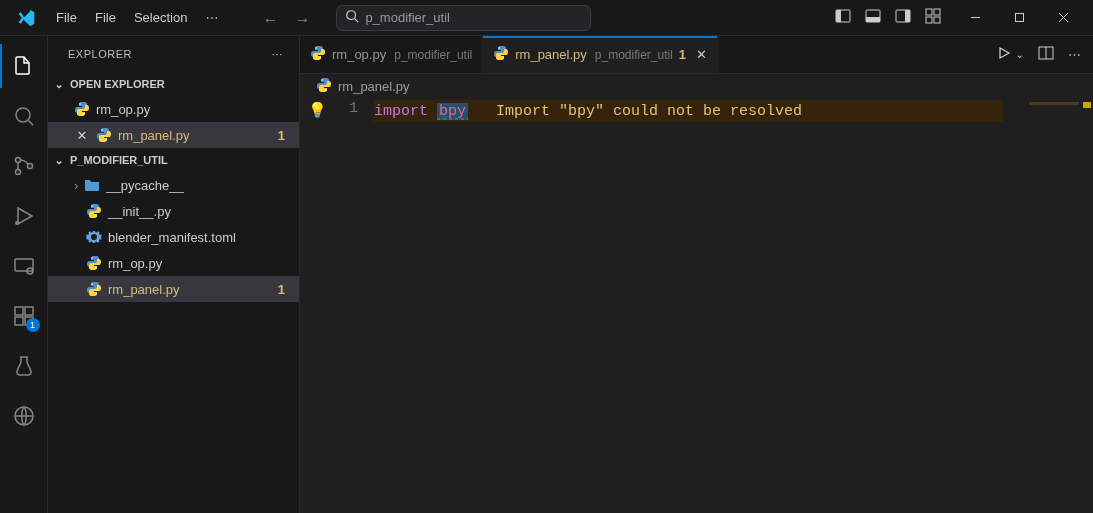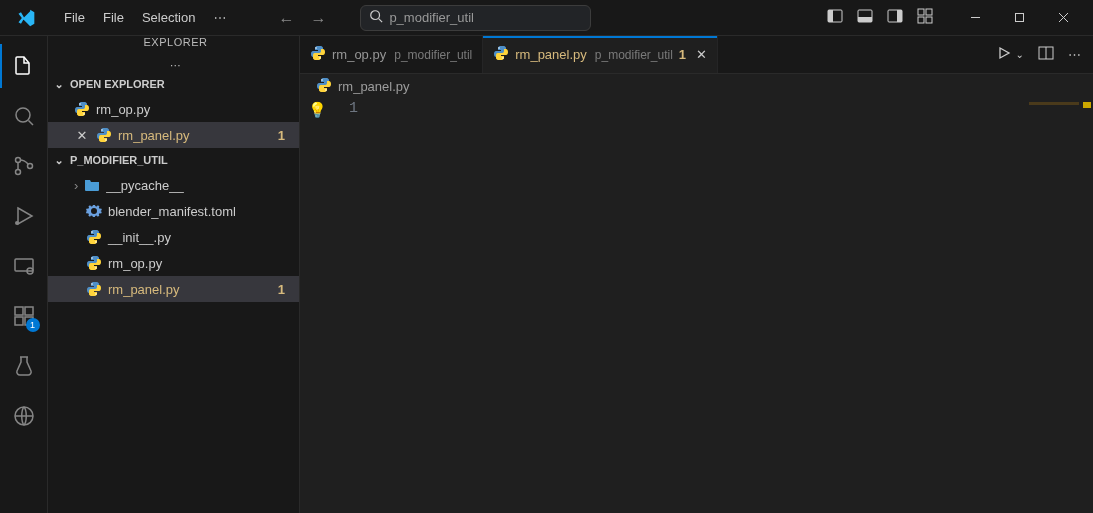--- a/index.html
+++ b/index.html
@@ -1,19 +1,19 @@
 <!DOCTYPE html>
 <html><head>
 <meta charset="utf-8">
 <style>
   * { box-sizing: border-box; margin: 0; padding: 0; }
   html, body { width: 1093px; height: 513px; overflow: hidden; font-family: -apple-system, "Segoe UI", sans-serif; background: #1e1e1e; color: #ccc; font-size: 13px; user-select: none; }
   
   
-  .titlebar { height: 36px; background: #181818; display: flex; align-items: center; padding: 0 8px; gap: 12px; border-bottom: 1px solid #2a2a2a; }
+  .titlebar { height: 36px; background: #181818; display: flex; align-items: center; padding: 0 8px; gap: 4px; border-bottom: 1px solid #2a2a2a; }
   .titlebar .logo { width: 20px; height: 20px; margin: 0 8px; }
   .titlebar .menu { display: flex; gap: 2px; align-items: center; }
   .titlebar .menu-item { padding: 4px 8px; color: #ccc; border-radius: 4px; cursor: default; }
   .titlebar .dots { padding: 4px 8px; color: #ccc; }
   .titlebar .nav { display: flex; gap: 12px; margin-left: 30px; }
   .titlebar .nav-arrow { color: #888; font-size: 16px; padding: 2px; }
   .titlebar .search { flex: 1; max-width: 430px; height: 26px; background: #222427; border: 1px solid #3c3c3c; border-radius: 6px; display: flex; align-items: center; padding: 0 8px; gap: 6px; color: #999; margin-left: 20px; }
   .titlebar .search .mag { color: #ccc; }
   .titlebar .spacer { flex: 1; }
   .titlebar .layout-icons { display: flex; gap: 14px; margin-right: 8px; color: #ccc; }
@@ -26,21 +26,21 @@
   
   
   .activitybar { width: 48px; background: #181818; display: flex; flex-direction: column; align-items: center; padding-top: 8px; gap: 6px; border-right: 1px solid #2a2a2a;}
   .activitybar .act { width: 48px; height: 44px; display:flex; align-items:center; justify-content:center; color: #858585; position:relative; }
   .activitybar .act.active { color: #fff; }
   .activitybar .act.active::before { content:""; position:absolute; left:0; top:0; bottom:0; width:2px; background:#0078d4; }
   .activitybar .act .badge { position:absolute; bottom:6px; right:8px; background:#0078d4; color:#fff; border-radius:8px; font-size:9px; min-width:14px; height:14px; display:flex; align-items:center; justify-content:center; padding:0 3px;}
   
   
   .sidebar { width: 252px; background: #181818; border-right:1px solid #2a2a2a; display:flex; flex-direction:column; }
-  .sidebar .sb-title { height: 36px; display:flex; align-items:center; justify-content:space-between; padding: 0 16px 0 20px; color:#bbb; font-size:11px; letter-spacing:0.5px;flex-direction:column;}
+  .sidebar .sb-title { height: 36px; display:flex; align-items:center; justify-content:space-between; padding: 0 16px 0 20px; color:#bbb; font-size:11px; letter-spacing:0.5px;}
   .sidebar .section-head { height:24px; display:flex; align-items:center; gap:4px; padding-left:4px; font-size:11px; font-weight:700; color:#ccc; cursor:default;}
   .sidebar .section-head .chev { width:14px; display:inline-flex; justify-content:center;}
   .sidebar .tree { }
   .sidebar .row { height:26px; display:flex; align-items:center; gap:6px; padding-left: 18px; padding-right:10px; color:#ccc; position:relative;}
   .sidebar .row.indent1 { padding-left: 26px; }
   .sidebar .row.indent2 { padding-left: 38px; }
   .sidebar .row .icon { width:16px; height:16px; display:inline-flex; align-items:center; justify-content:center;}
   .sidebar .row.active { background: #37373d; }
   .sidebar .row .close { width:16px; color:#ccc; text-align:center;}
   .sidebar .row .mod { margin-left:auto; color:#d7ba7d; font-weight:600; padding-right:4px;}
@@ -244,36 +244,36 @@
         <span class="chev" style="color:#888;">›</span>
         <span class="icon">
             <svg width="16" height="16" viewBox="0 0 16 16">
               <path fill="#4a9cd6" d="M1 3h5l1 2h8v8a1 1 0 0 1-1 1H2a1 1 0 0 1-1-1V3z"></path>
             </svg>
           </span>
         <span>__pycache__</span>
       </div>
       <div class="row indent2">
         <span class="icon">
+            <svg class="pyicon" viewBox="0 0 16 16">
+              <path fill="#4f8fc7" d="M8 1c-3 0-3 2-3 2v2h3v1H3s-2 0-2 3 2 3 2 3h2v-2s0-2 2-2h4s2 0 2-2V3s0-2-3-2H8z"></path>
+              <circle cx="6" cy="3" r="0.8" fill="#fff"></circle>
+              <path fill="#ffd43b" d="M8 15c3 0 3-2 3-2v-2H8v-1h5s2 0 2-3-2-3-2-3h-2v2s0 2-2 2H5s-2 0-2 2v3s0 2 3 2h2z"></path>
+              <circle cx="10" cy="13" r="0.8" fill="#fff"></circle>
+            </svg>
+          </span>
+        <span>__init__.py</span>
+      </div>
+      <div class="row indent2">
+        <span class="icon">
             <svg width="16" height="16" viewBox="0 0 16 16" fill="#6aa0df">
               <path d="M8 5a3 3 0 1 0 0 6 3 3 0 0 0 0-6zm6.5 3l1.3.9-.7 1.7-1.5-.3a5 5 0 0 1-.8 1l.5 1.5-1.6.9-1-1.2a5 5 0 0 1-1.3.2l-.6 1.4H6.9l-.6-1.4a5 5 0 0 1-1.3-.2l-1 1.2-1.6-.9.5-1.5a5 5 0 0 1-.8-1l-1.5.3-.7-1.7L1.2 8 0 7.1l.7-1.7 1.5.3a5 5 0 0 1 .8-1L2.5 3.2l1.6-.9 1 1.2a5 5 0 0 1 1.3-.2L7 1.9h1.9l.6 1.4a5 5 0 0 1 1.3.2l1-1.2 1.6.9-.5 1.5a5 5 0 0 1 .8 1l1.5-.3.7 1.7L14.5 8z"></path>
             </svg>
           </span>
         <span>blender_manifest.toml</span>
-      </div>
-      <div class="row indent2">
-        <span class="icon">
-            <svg class="pyicon" viewBox="0 0 16 16">
-              <path fill="#4f8fc7" d="M8 1c-3 0-3 2-3 2v2h3v1H3s-2 0-2 3 2 3 2 3h2v-2s0-2 2-2h4s2 0 2-2V3s0-2-3-2H8z"></path>
-              <circle cx="6" cy="3" r="0.8" fill="#fff"></circle>
-              <path fill="#ffd43b" d="M8 15c3 0 3-2 3-2v-2H8v-1h5s2 0 2-3-2-3-2-3h-2v2s0 2-2 2H5s-2 0-2 2v3s0 2 3 2h2z"></path>
-              <circle cx="10" cy="13" r="0.8" fill="#fff"></circle>
-            </svg>
-          </span>
-        <span>__init__.py</span>
       </div>
       <div class="row indent2">
         <span class="icon">
             <svg class="pyicon" viewBox="0 0 16 16">
               <path fill="#4f8fc7" d="M8 1c-3 0-3 2-3 2v2h3v1H3s-2 0-2 3 2 3 2 3h2v-2s0-2 2-2h4s2 0 2-2V3s0-2-3-2H8z"></path>
               <circle cx="6" cy="3" r="0.8" fill="#fff"></circle>
               <path fill="#ffd43b" d="M8 15c3 0 3-2 3-2v-2H8v-1h5s2 0 2-3-2-3-2-3h-2v2s0 2-2 2H5s-2 0-2 2v3s0 2 3 2h2z"></path>
               <circle cx="10" cy="13" r="0.8" fill="#fff"></circle>
             </svg>
           </span>
@@ -335,20 +335,26 @@
             <path fill="#4f8fc7" d="M8 1c-3 0-3 2-3 2v2h3v1H3s-2 0-2 3 2 3 2 3h2v-2s0-2 2-2h4s2 0 2-2V3s0-2-3-2H8z"></path>
             <circle cx="6" cy="3" r="0.8" fill="#fff"></circle>
             <path fill="#ffd43b" d="M8 15c3 0 3-2 3-2v-2H8v-1h5s2 0 2-3-2-3-2-3h-2v2s0 2-2 2H5s-2 0-2 2v3s0 2 3 2h2z"></path>
             <circle cx="10" cy="13" r="0.8" fill="#fff"></circle>
           </svg></span>
       <span>rm_panel.py</span>
     </div>
     <div class="code">
       <span class="gutter-bulb">💡</span>
       <span class="lineno">1</span>
+      <div class="codeline">
+        <span class="kw">import</span>
+        <span>&nbsp;</span>
+        <span class="mod-token">bpy</span>
+        <span class="warn">Import "bpy" could not be resolved</span>
+      </div>
       <div class="minimap">
           <div class="mm-line"></div>
         </div>
       <div class="ov-ruler">
           <div class="ov-warn"></div>
         </div>
     </div>
   </div>
 </div>
 

